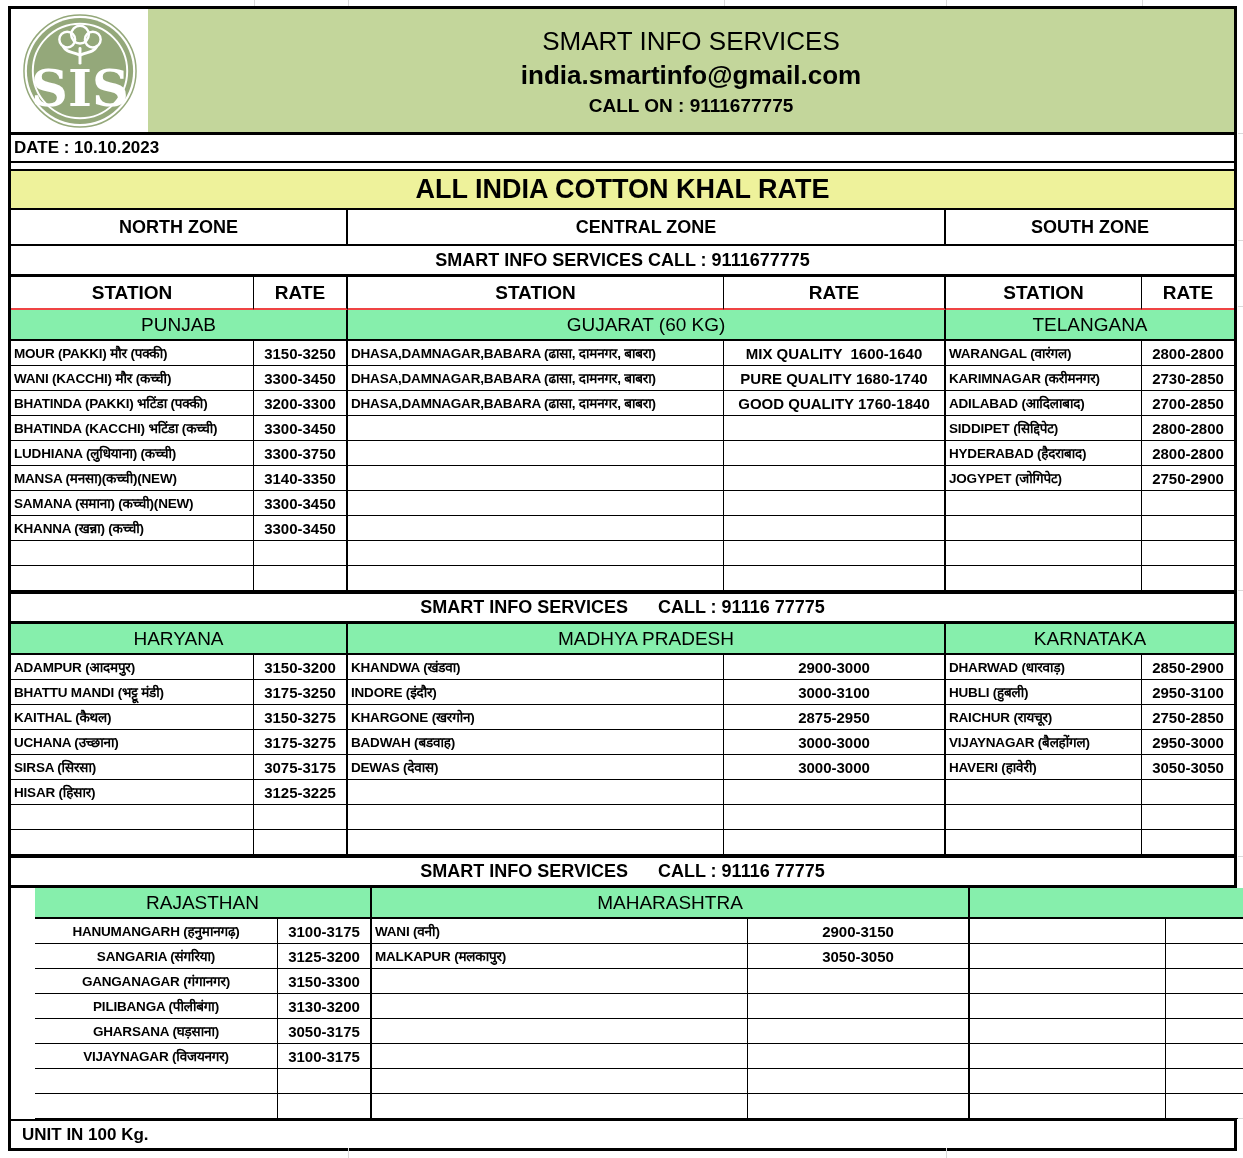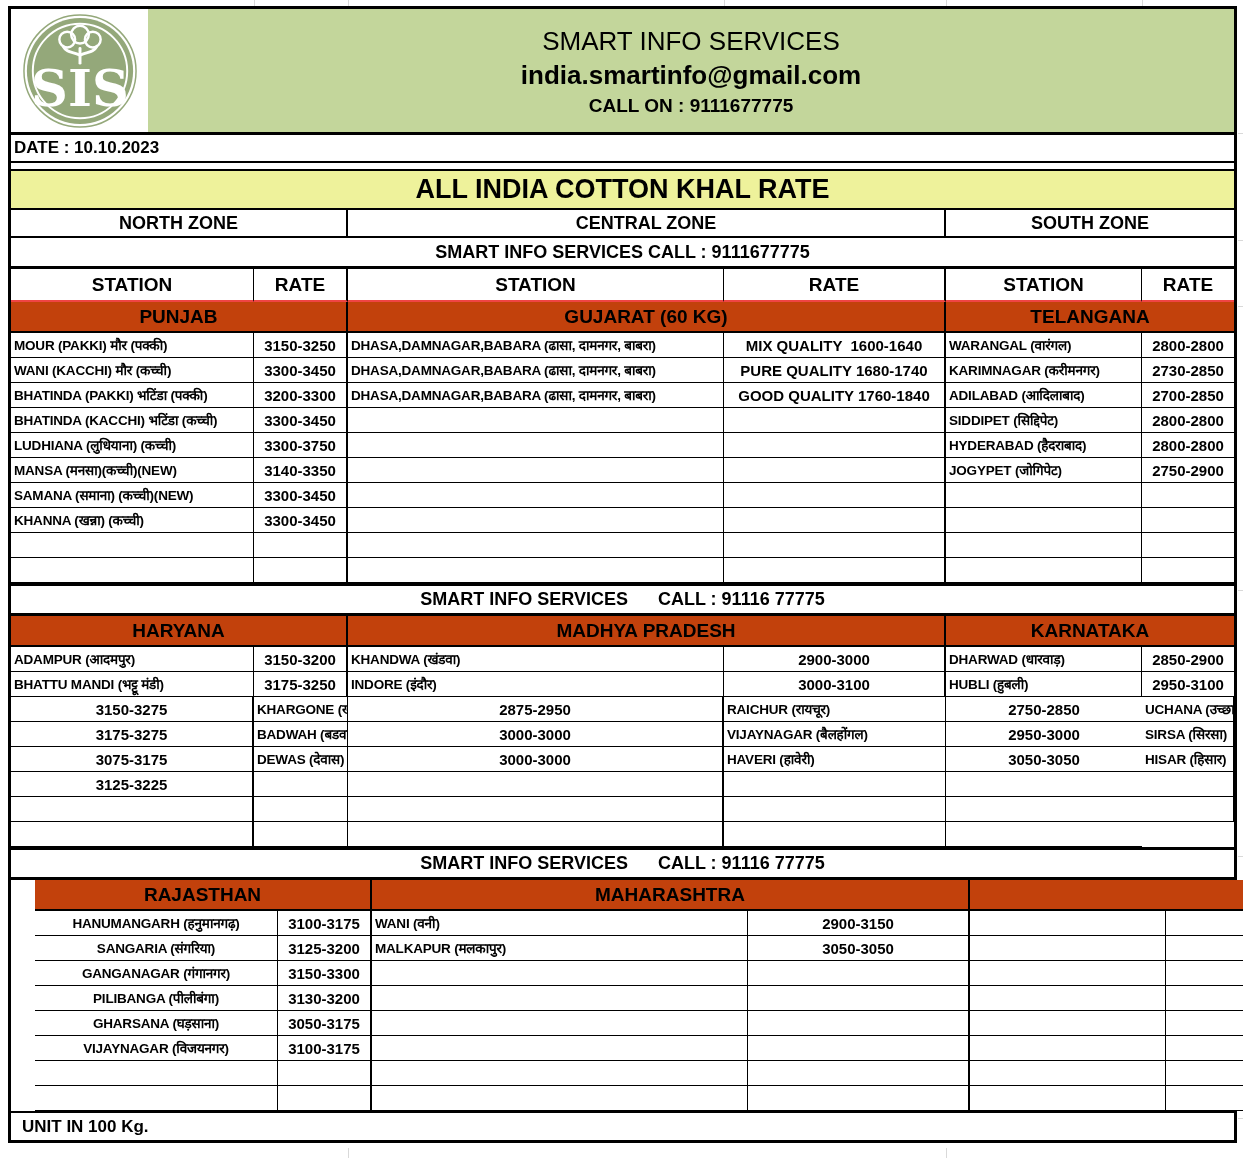--- a/index.html
+++ b/index.html
@@ -16,39 +16,39 @@
   .h-title{font-size:26px;font-weight:normal;line-height:32px;}
   .h-email{font-size:26px;font-weight:bold;line-height:37px;}
   .h-call{font-size:19px;font-weight:bold;line-height:23px;}
 
   .daterow{height:28px;border-bottom:2px solid #000;font-size:17px;font-weight:bold;
            display:flex;align-items:center;padding-left:3px;}
   .gap{height:6px;}
   .banner{height:41px;border-top:2px solid #000;border-bottom:2px solid #000;background:#eef29b;
           font-size:27px;font-weight:bold;display:flex;align-items:center;justify-content:center;}
 
-  .zonerow{height:28px;display:grid;grid-template-columns:337px 598px 288px;}
+  .zonerow{height:36px;display:grid;grid-template-columns:337px 598px 288px;}
   .zcell{box-sizing:border-box;border-right:2px solid #000;border-bottom:2px solid #000;
          font-size:18px;font-weight:bold;display:flex;align-items:center;justify-content:center;}
   .zcell.last{border-right:none;}
 
   .callrow{height:31px;border-bottom:3px solid #000;font-size:18px;font-weight:bold;
            display:flex;align-items:center;justify-content:center;white-space:pre;}
   .callrow.mid{height:33px;border-top:3px solid #000;}
 
   .colheadrow{height:33px;display:grid;grid-template-columns:243px 94px 376px 222px 196px 92px;}
   .colheadrow .cell{border-bottom:2px solid #ef4444;justify-content:center;font-size:19px;font-weight:bold;}
 
   .band{display:grid;grid-template-columns:243px 94px 376px 222px 196px 92px;}
   .cell{box-sizing:border-box;border-right:1px solid #000;border-bottom:1px solid #000;
         display:flex;align-items:center;overflow:hidden;background:#fff;}
   .cell.thick{border-right-width:2px;}
   .cell.noR{border-right:none;}
-  .sechead{background:#c2410c;border-bottom-width:2px;justify-content:center;
-           font-size:19px;font-weight:bold;}
+  .sechead{background:#86efac;border-bottom-width:2px;justify-content:center;
+           font-size:19px;font-weight:normal;}
   .station{padding-left:3px;font-size:13.5px;font-weight:bold;white-space:pre;letter-spacing:-0.2px;}
   .station.ctr{justify-content:center;padding-left:0;}
   .rate{justify-content:center;font-size:15px;font-weight:bold;white-space:pre;}
 
   .unitrow{height:29px;border-top:2px solid #000;font-size:17px;font-weight:bold;
            display:flex;align-items:center;padding-left:11px;}
 
   
   .guide{position:absolute;background:#d9d9d9;}
   .vtop{top:0;width:1px;height:6px;}
@@ -184,20 +184,21 @@
       <div class="cell station">KHANDWA (खंडवा)</div>
       <div class="cell rate thick">2900-3000</div>
       <div class="cell station">DHARWAD (धारवाड़)</div>
       <div class="cell rate noR">2850-2900</div>
       <div class="cell station">BHATTU MANDI (भट्टू मंडी)</div>
       <div class="cell rate thick">3175-3250</div>
       <div class="cell station">INDORE (इंदौर)</div>
       <div class="cell rate thick">3000-3100</div>
       <div class="cell station">HUBLI (हुबली)</div>
       <div class="cell rate noR">2950-3100</div>
+      <div class="cell station">KAITHAL (कैथल)</div>
       <div class="cell rate thick">3150-3275</div>
       <div class="cell station">KHARGONE (खरगोन)</div>
       <div class="cell rate thick">2875-2950</div>
       <div class="cell station">RAICHUR (रायचूर)</div>
       <div class="cell rate noR">2750-2850</div>
       <div class="cell station">UCHANA (उच्छाना)</div>
       <div class="cell rate thick">3175-3275</div>
       <div class="cell station">BADWAH (बडवाह)</div>
       <div class="cell rate thick">3000-3000</div>
       <div class="cell station">VIJAYNAGAR (बैलहोंगल)</div>

